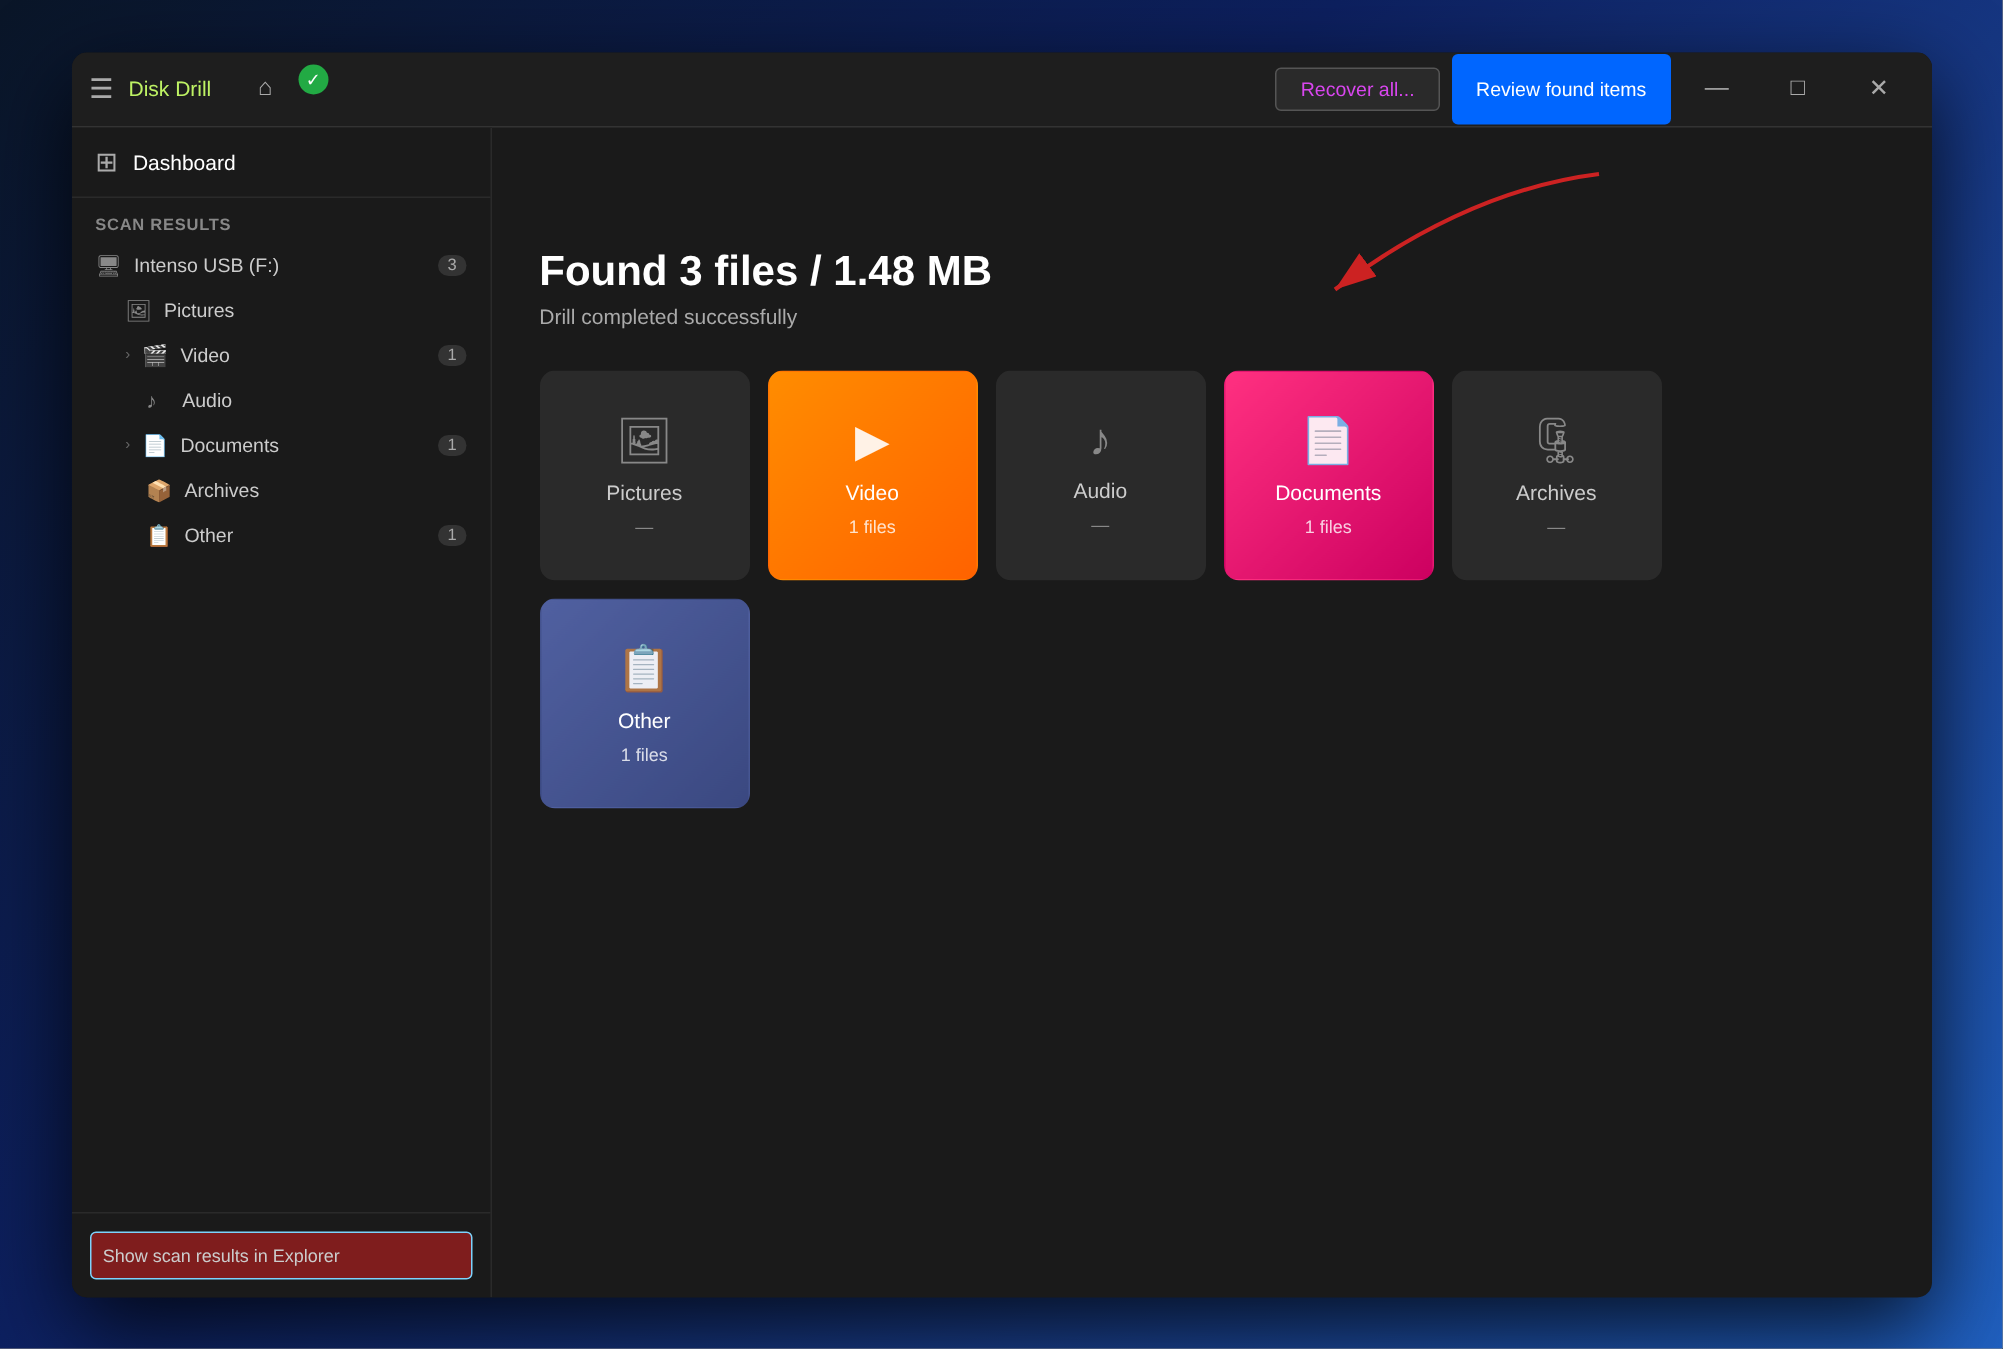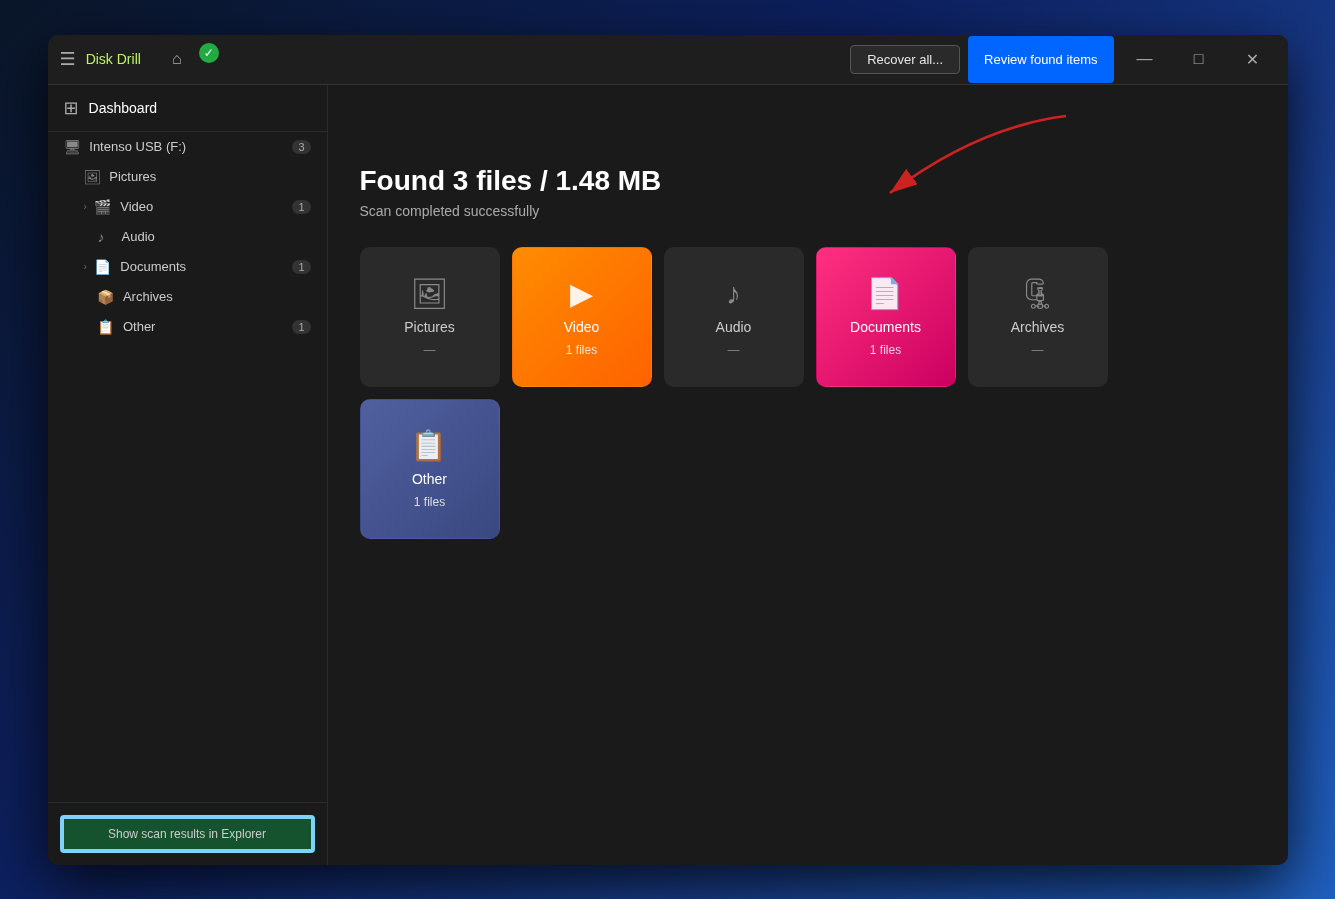--- a/index.html
+++ b/index.html
@@ -66,21 +66,21 @@
       align-items: center;
       justify-content: center;
       cursor: pointer;
       font-size: 16px;
     }
     .recover-all-btn {
       padding: 6px 16px;
       background: #2a2a2a;
       border: 1px solid #555;
       border-radius: 4px;
-      color: #e5e5e5;
+      color: #d946ef;
       font-size: 13px;
       cursor: pointer;
     }
     .review-btn {
       padding: 16px 16px;
       background: #0066ff;
       border: none;
       border-radius: 4px;
       color: #fff;
       font-size: 13px;
@@ -164,27 +164,27 @@
     .sidebar-item.sub { padding-left: 36px; }
     .sidebar-item.sub2 { padding-left: 50px; }
     .sidebar-bottom {
       margin-top: auto;
       padding: 12px;
       border-top: 1px solid #2a2a2a;
     }
     .show-explorer-btn {
       width: 100%;
       padding: 8px;
-      background: #14532d;
-      border: 4px solid #7dd3fc;
+      background: #7f1d1d;
+      border: 1px solid #7dd3fc;
       border-radius: 4px;
       color: #ccc;
       font-size: 12px;
       cursor: pointer;
-      text-align: center;
+      text-align: left;
     }
 
     
     .content {
       flex: 1;
       padding: 32px;
       overflow-y: auto;
       position: relative;
     }
     .found-title {
@@ -311,20 +311,21 @@
     </div>
   </div>
 
   <div class="main-layout">
 
     <div class="sidebar">
       <div class="sidebar-dashboard">
         <span class="grid-icon">⊞</span>
         <span>Dashboard</span>
       </div>
+      <div class="sidebar-section-title">Scan results</div>
 
       <div class="sidebar-item">
         <span class="icon">🖥</span>
         <span>Intenso USB (F:)</span>
         <span class="count-badge">3</span>
       </div>
 
       <div class="sidebar-item sub">
         <span class="icon">🖼</span>
         <span>Pictures</span>
@@ -370,21 +371,21 @@
       <svg class="arrow-annotation" viewBox="0 0 200 100" style="position:absolute;top:20px;right:200px;width:220px;height:110px;pointer-events:none;">
         <defs>
           <marker id="arrowhead" markerWidth="10" markerHeight="7" refX="10" refY="3.5" orient="auto">
             <polygon points="0 0, 10 3.5, 0 7" fill="#cc2222"></polygon>
           </marker>
         </defs>
         <path d="M 180 10 Q 100 20 20 80" stroke="#cc2222" stroke-width="2.5" fill="none" marker-end="url(#arrowhead)"></path>
       </svg>
 
       <div class="found-title">Found 3 files / 1.48 MB</div>
-      <div class="scan-status">Scan completed successfully</div>
+      <div class="scan-status">Drill completed successfully</div>
 
       <div class="category-grid">
 
         <div class="category-card">
           <span class="cat-icon">🖼</span>
           <span class="cat-name">Pictures</span>
           <span class="cat-count">—</span>
         </div>
 
         <div class="category-card active-video">

